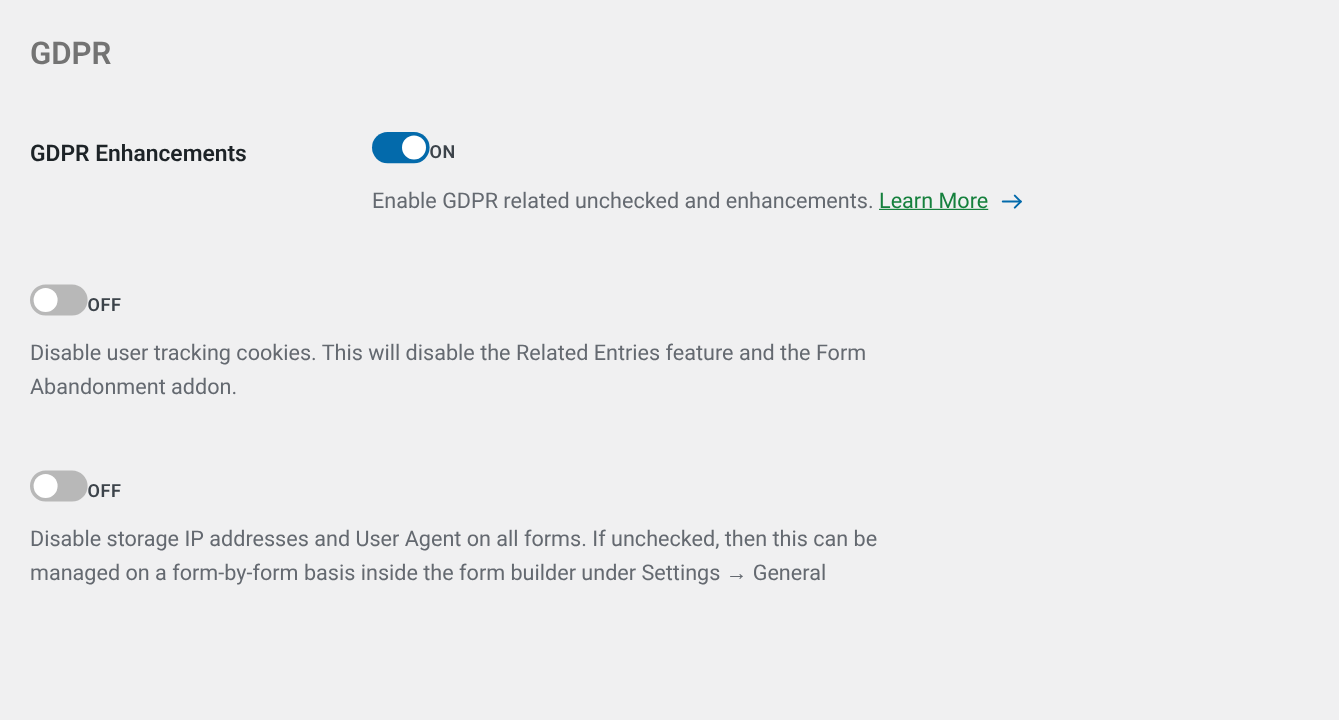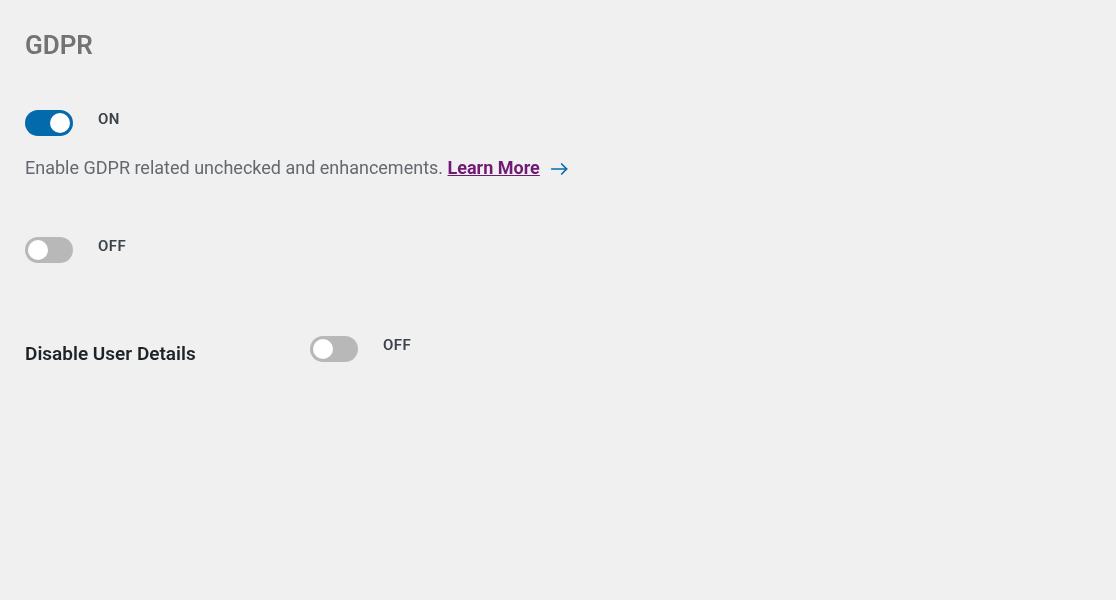--- a/index.html
+++ b/index.html
@@ -31,22 +31,22 @@
       font-size: 19px;
       font-weight: 600;
       color: #1d2327;
       padding-top: 6px;
     }
     .setting-control {
       flex: 1;
     }
     .toggle-line {
       display: flex;
-      align-items: flex-start;
-      gap: 25px;
+      align-items: flex-end;
+      gap: 0;
       margin-bottom: 18px;
     }
     .toggle {
       position: relative;
       width: 48px;
       height: 26px;
       border-radius: 13px;
       cursor: pointer;
       transition: background 0.2s;
     }
@@ -78,43 +78,43 @@
       letter-spacing: 0.5px;
       color: #3c434a;
     }
     .description {
       font-size: 18px;
       color: #646970;
       line-height: 1.55;
       max-width: 770px;
     }
     .learn-more {
-      color: #701a75;
+      color: #15803d;
       text-decoration: underline;
       cursor: pointer;
-      font-weight: bold;
     }
     .arrow-icon {
       display: inline-block;
       color: #036aab;
       margin-left: 6px;
       vertical-align: middle;
     }
     .arrow-icon svg {
       width: 20px;
       height: 16px;
       display: block;
     }
   </style>
 </head>
 <body>
 
 <h2 class="section-title">GDPR</h2>
 
 <div class="setting-row">
+  <div class="setting-label">GDPR Enhancements</div>
   <div class="setting-control">
     <div class="toggle-line">
       <div class="toggle on"></div>
       <span class="toggle-state">ON</span>
     </div>
     <p class="description">
       <span>Enable GDPR related unchecked and enhancements.</span>
       <span> </span>
       <a class="learn-more">Learn More</a>
       <span class="arrow-icon">
@@ -126,24 +126,25 @@
     </p>
   </div>
 </div>
 
 <div class="setting-row">
   <div class="setting-control">
     <div class="toggle-line">
       <div class="toggle off"></div>
       <span class="toggle-state">OFF</span>
     </div>
+    <p class="description">Disable user tracking cookies. This will disable the Related Entries feature and the Form Abandonment addon.</p>
   </div>
 </div>
 
 <div class="setting-row">
-  <div class="setting-label">Disable User Details</div>
   <div class="setting-control">
     <div class="toggle-line">
       <div class="toggle off"></div>
       <span class="toggle-state">OFF</span>
     </div>
+    <p class="description">Disable storage IP addresses and User Agent on all forms. If unchecked, then this can be managed on a form-by-form basis inside the form builder under Settings → General</p>
   </div>
 </div>
 
 </body></html>

